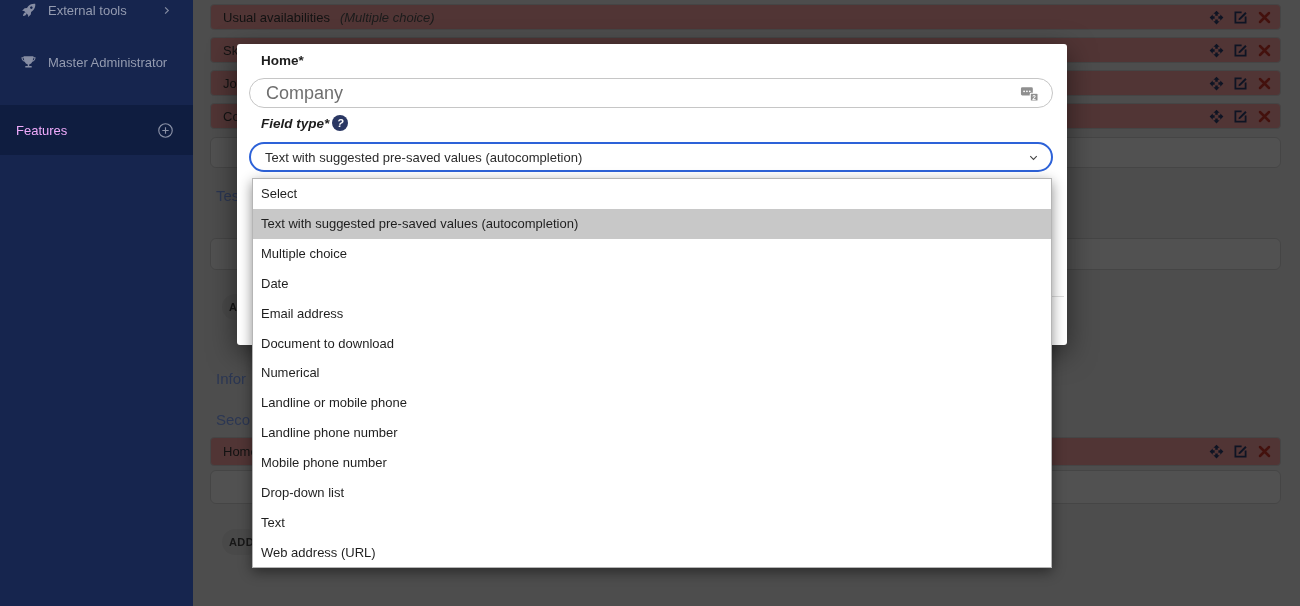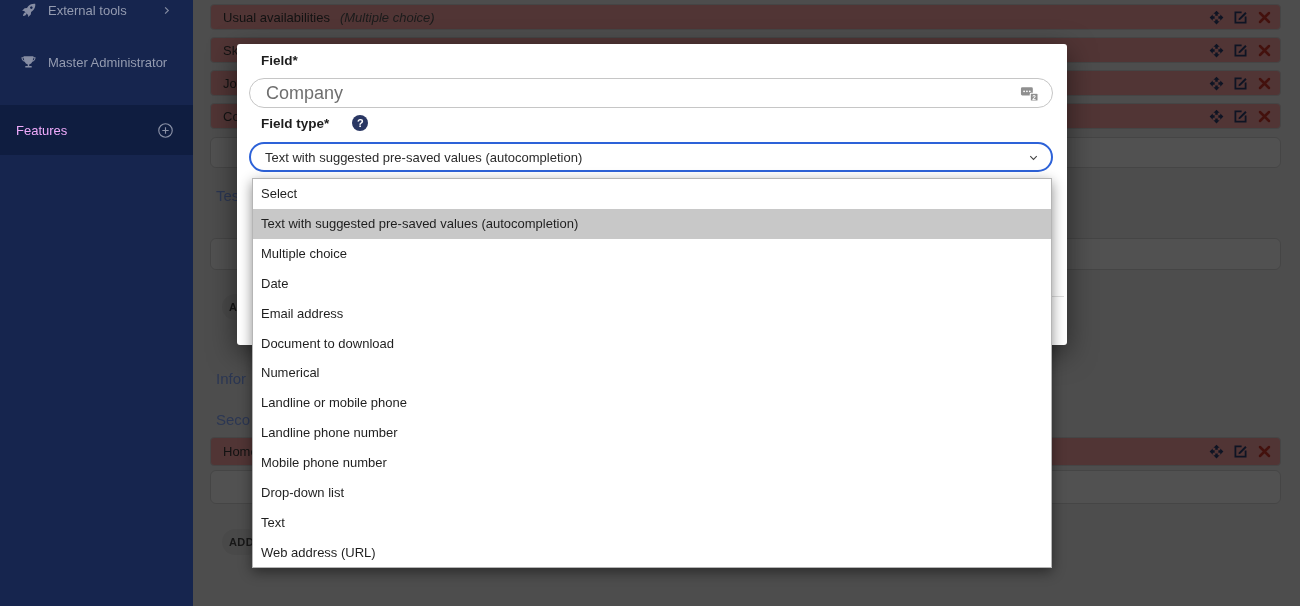--- a/index.html
+++ b/index.html
@@ -44,21 +44,21 @@
   .modal{position:absolute;left:237px;top:44px;width:830px;height:301px;background:#ffffff;
          border-radius:3px;box-shadow:0 8px 28px rgba(0,0,0,.5);z-index:10;}
   .m-label{position:absolute;left:24px;font-size:13.5px;font-weight:700;color:#1d1d1d;}
   .m-label-name{top:9px;}
   .m-input{position:absolute;left:12px;top:34px;width:804px;height:30px;border:1px solid #c6c6c6;
            border-radius:15px;box-sizing:border-box;display:flex;align-items:center;
            padding:0 13px 0 16px;background:#fff;}
   .m-input input{border:none;outline:none;flex:1;font-size:18px;color:#6f6f6f;background:transparent;
                  font-family:"Liberation Sans",sans-serif;padding:0;}
   .af-icon{width:19px;height:19px;color:#8f8f8f;flex:0 0 auto;cursor:pointer;}
-  .m-ftrow{position:absolute;left:24px;top:71px;display:flex;align-items:center;gap:23px;}
+  .m-ftrow{position:absolute;left:24px;top:71px;display:flex;align-items:center;gap:3px;font-style:italic;}
   .help-badge{width:16px;height:16px;border-radius:50%;background:#2a3763;color:#fff;font-size:11px;
               font-weight:700;display:flex;align-items:center;justify-content:center;cursor:pointer;}
   .m-select{position:absolute;left:12px;top:98px;width:804px;height:30px;border:2px solid #2d62d8;
             border-radius:15px;box-sizing:border-box;display:flex;align-items:center;
             padding:0 11px 0 14px;font-size:13px;color:#2b2b2b;background:#fff;cursor:pointer;}
   .m-select .sel-chev{width:13px;height:13px;color:#444;margin-left:auto;}
   .m-hr{position:absolute;right:3px;top:252px;width:520px;height:1px;background:#dedede;}
 
   
   .listbox{position:absolute;left:252px;top:178px;width:800px;height:390px;background:#fff;
@@ -216,21 +216,21 @@
       </span>
     </div>
 
     <div class="ebox" style="top:470px;height:34px;"></div>
     <div class="pill" style="top:529px;">ADD</div>
   </main>
 
   <div class="backdrop"></div>
 
   <div class="modal">
-    <div class="m-label m-label-name">Field*</div>
+    <div class="m-label m-label-name">Home*</div>
 
     <div class="m-input">
       <input type="text" value="Company" style="">
       <svg class="af-icon" viewBox="0 0 20 20">
         <rect x="1" y="3.5" width="12.5" height="8.5" rx="1.4" fill="currentColor"></rect>
         <circle cx="4.3" cy="7.7" r=".95" fill="#fff"></circle>
         <circle cx="7.3" cy="7.7" r=".95" fill="#fff"></circle>
         <circle cx="10.3" cy="7.7" r=".95" fill="#fff"></circle>
         <rect x="10.8" y="9.8" width="8.2" height="8.2" rx="1" fill="currentColor" stroke="#fff" stroke-width="1.1"></rect>
         <text x="14.9" y="16.4" font-size="6.8" font-weight="bold" fill="#fff" text-anchor="middle">2</text>

